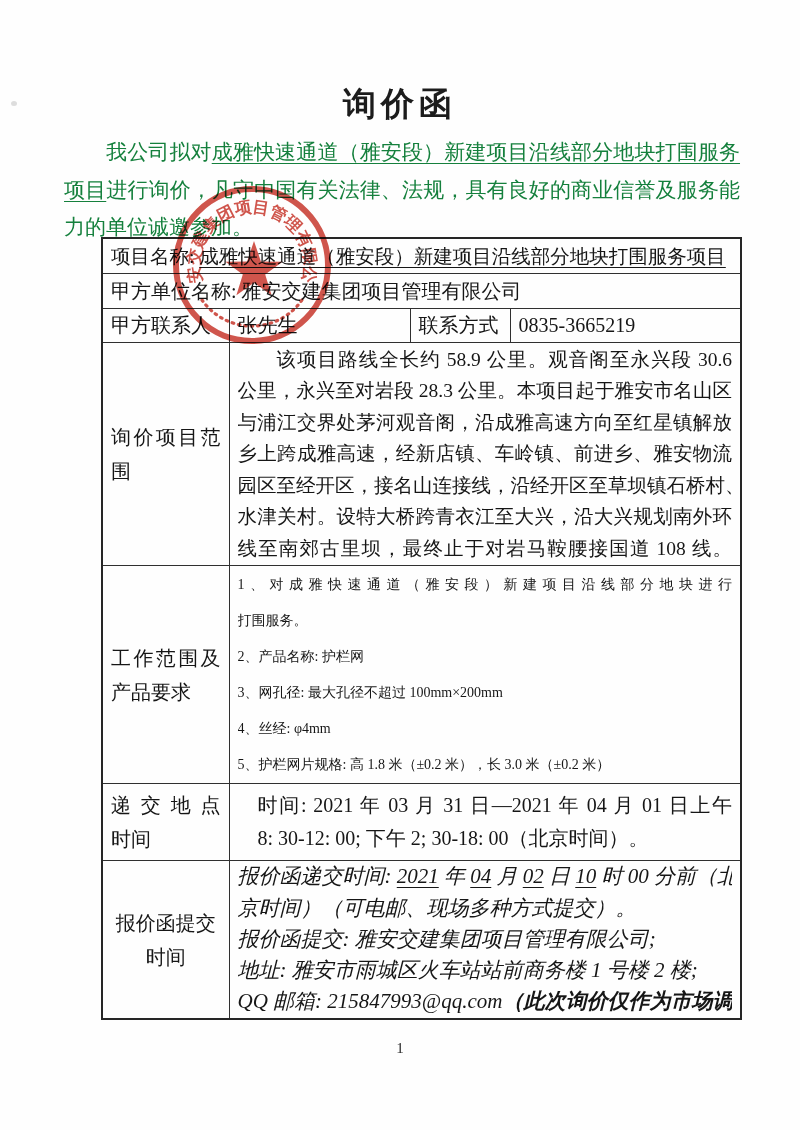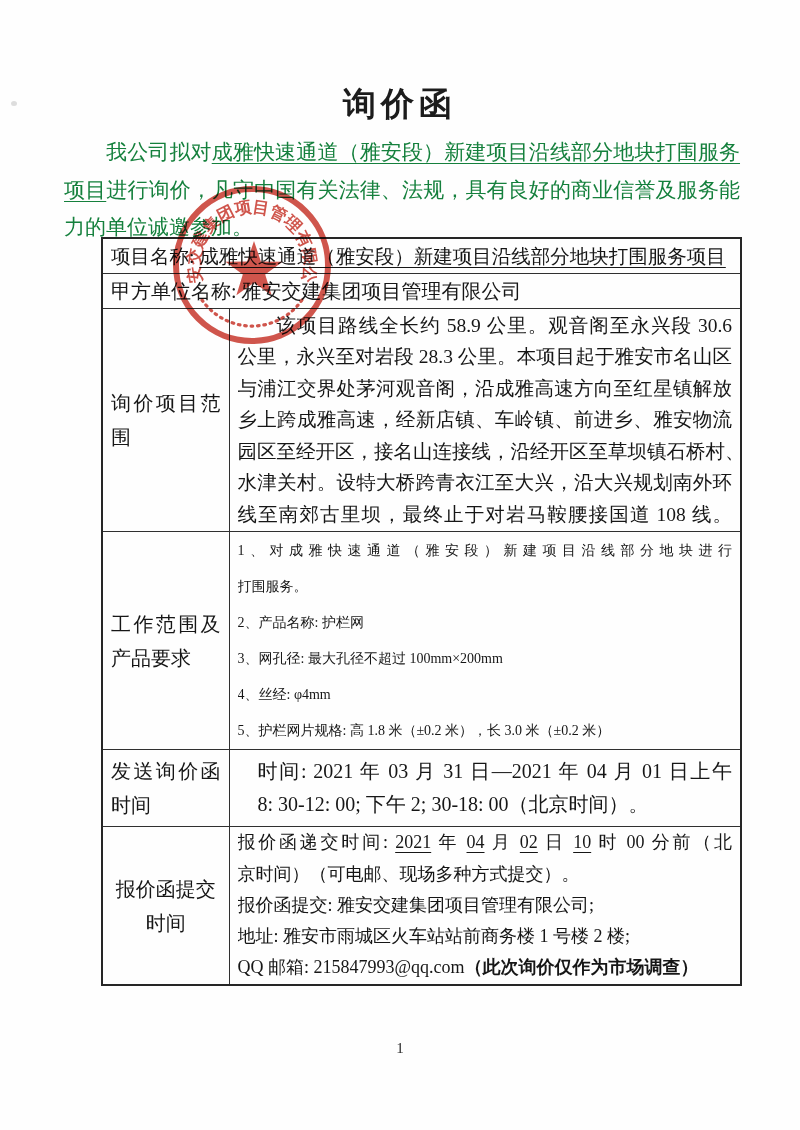--- a/index.html
+++ b/index.html
@@ -45,21 +45,21 @@
   }
   td.cnt .ln.f{text-align-last:justify;}
   td.cnt .ln.i{text-indent:2em;}
   tr.r4 td{height:222px;}
   tr.r4 td.cnt .ln{line-height:31.5px;font-size:19.5px;}
   tr.r5 td{height:217px;}
   tr.r5 td.cnt .ln{line-height:36px;font-size:14px;}
   tr.r6 td{height:76px;}
   tr.r6 td.cnt .ln{line-height:33px;font-size:20px;padding-left:20px;}
   tr.r7 td{height:157px;}
-  tr.r7 td.cnt .ln{line-height:31.2px;font-size:18px;}
+  tr.r7 td.cnt .ln{line-height:31.2px;font-size:21px;font-style:italic;}
   .stamp{
     position:absolute;left:164px;top:177px;width:176px;height:176px;
     mix-blend-mode:multiply;opacity:.86;pointer-events:none;
   }
   .pageno{
     position:absolute;left:0;right:0;top:1040px;text-align:center;
     font-size:15px;color:#2a2a2a;
   }
 </style>
 </head>
@@ -80,20 +80,26 @@
         <col style="width:100px">
         <col style="width:231px">
     </colgroup>
     <tbody>
         <tr class="r1">
       <td colspan="4"><span>项目名称: </span><span class="u">成雅快速通道（雅安段）新建项目沿线部分地块打围服务项目</span></td>
     </tr>
     <tr class="r2">
       <td colspan="4">甲方单位名称: 雅安交建集团项目管理有限公司</td>
     </tr>
+    <tr class="r3">
+      <td>甲方联系人</td>
+      <td>张先生</td>
+      <td>联系方式</td>
+      <td>0835-3665219</td>
+    </tr>
     <tr class="r4">
       <td class="lab">
             <div class="ln f"><span>询价项目范</span></div>
             <div class="ln"><span>围</span></div>
           </td>
       <td class="cnt" colspan="3">
             <div class="ln f i"><span>该项目路线全长约 58.9 公里。观音阁至永兴段 30.6</span></div>
             <div class="ln f"><span>公里，永兴至对岩段 28.3 公里。本项目起于雅安市名山区</span></div>
             <div class="ln f"><span>与浦江交界处茅河观音阁，沿成雅高速方向至红星镇解放</span></div>
             <div class="ln f"><span>乡上跨成雅高速，经新店镇、车岭镇、前进乡、雅安物流</span></div>
@@ -111,21 +117,21 @@
             <div class="ln f"><span>1、对成雅快速通道（雅安段）新建项目沿线部分地块进行</span></div>
             <div class="ln"><span>打围服务。</span></div>
             <div class="ln"><span>2、产品名称: 护栏网</span></div>
             <div class="ln"><span>3、网孔径: 最大孔径不超过 100mm×200mm</span></div>
             <div class="ln"><span>4、丝经: φ4mm</span></div>
             <div class="ln"><span>5、护栏网片规格: 高 1.8 米（±0.2 米），长 3.0 米（±0.2 米）</span></div>
           </td>
     </tr>
     <tr class="r6">
       <td class="lab">
-            <div class="ln f"><span>发送询价函</span></div>
+            <div class="ln f"><span>递交地点</span></div>
             <div class="ln"><span>时间</span></div>
           </td>
       <td class="cnt" colspan="3">
             <div class="ln f"><span>时间: 2021 年 03 月  31  日—2021 年 04 月  01  日上午</span></div>
             <div class="ln"><span>8: 30-12:  00; 下午 2; 30-18:  00（北京时间）。</span></div>
           </td>
     </tr>
     <tr class="r7">
       <td class="lab">
             <div class="ln c"><span>报价函提交</span></div>

